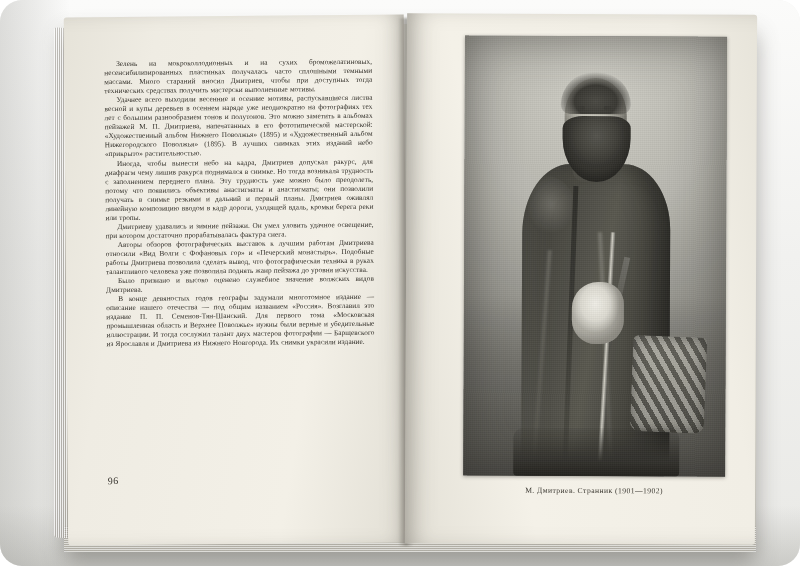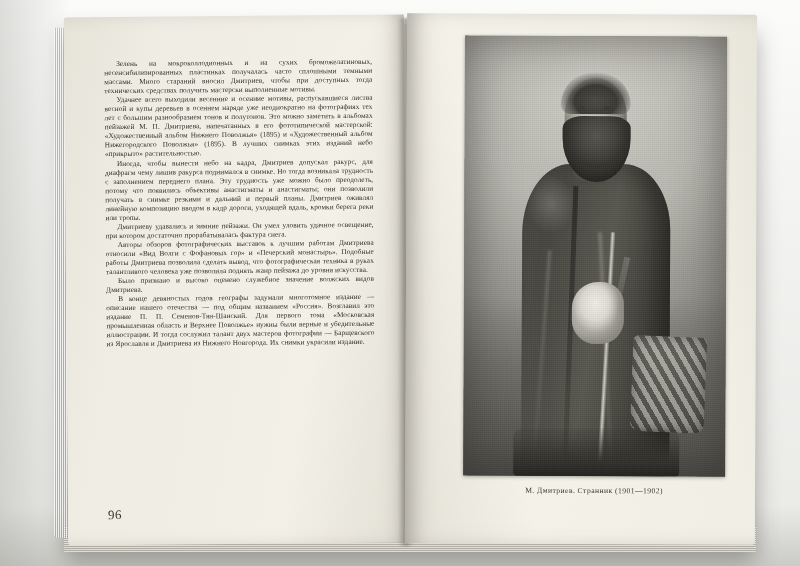--- a/index.html
+++ b/index.html
@@ -13,20 +13,21 @@
     overflow: hidden;
     font-family: "Liberation Serif", serif;
   }
 
   #scene {
     position: relative;
     width: 800px;
     height: 566px;
     background: #f2f2f0;
     overflow: hidden;
+    border-radius: 22px;
   }
 
   
   .backdrop {
     position: absolute;
     inset: 0;
     background:
       linear-gradient(180deg, #fbfbfa 0%, #f1f1ef 45%, #e9e9e6 100%);
   }
   .backdrop-shadow-left {
@@ -139,22 +140,22 @@
     text-indent: 12px;
     margin: 0 0 0 0;
     letter-spacing: 0.05px;
     word-spacing: 0.2px;
     color: #33302a;
     font-family: "Liberation Serif", serif;
   }
   .folio {
     position: absolute;
     left: 40px;
-    top: 490px;
-    font-size: 13px;
+    top: 458px;
+    font-size: 10px;
     color: #3a3731;
     letter-spacing: .5px;
   }
 
   
   .photo-frame {
     position: absolute;
     left: 58px;
     top: 22px;
     width: 262px;

